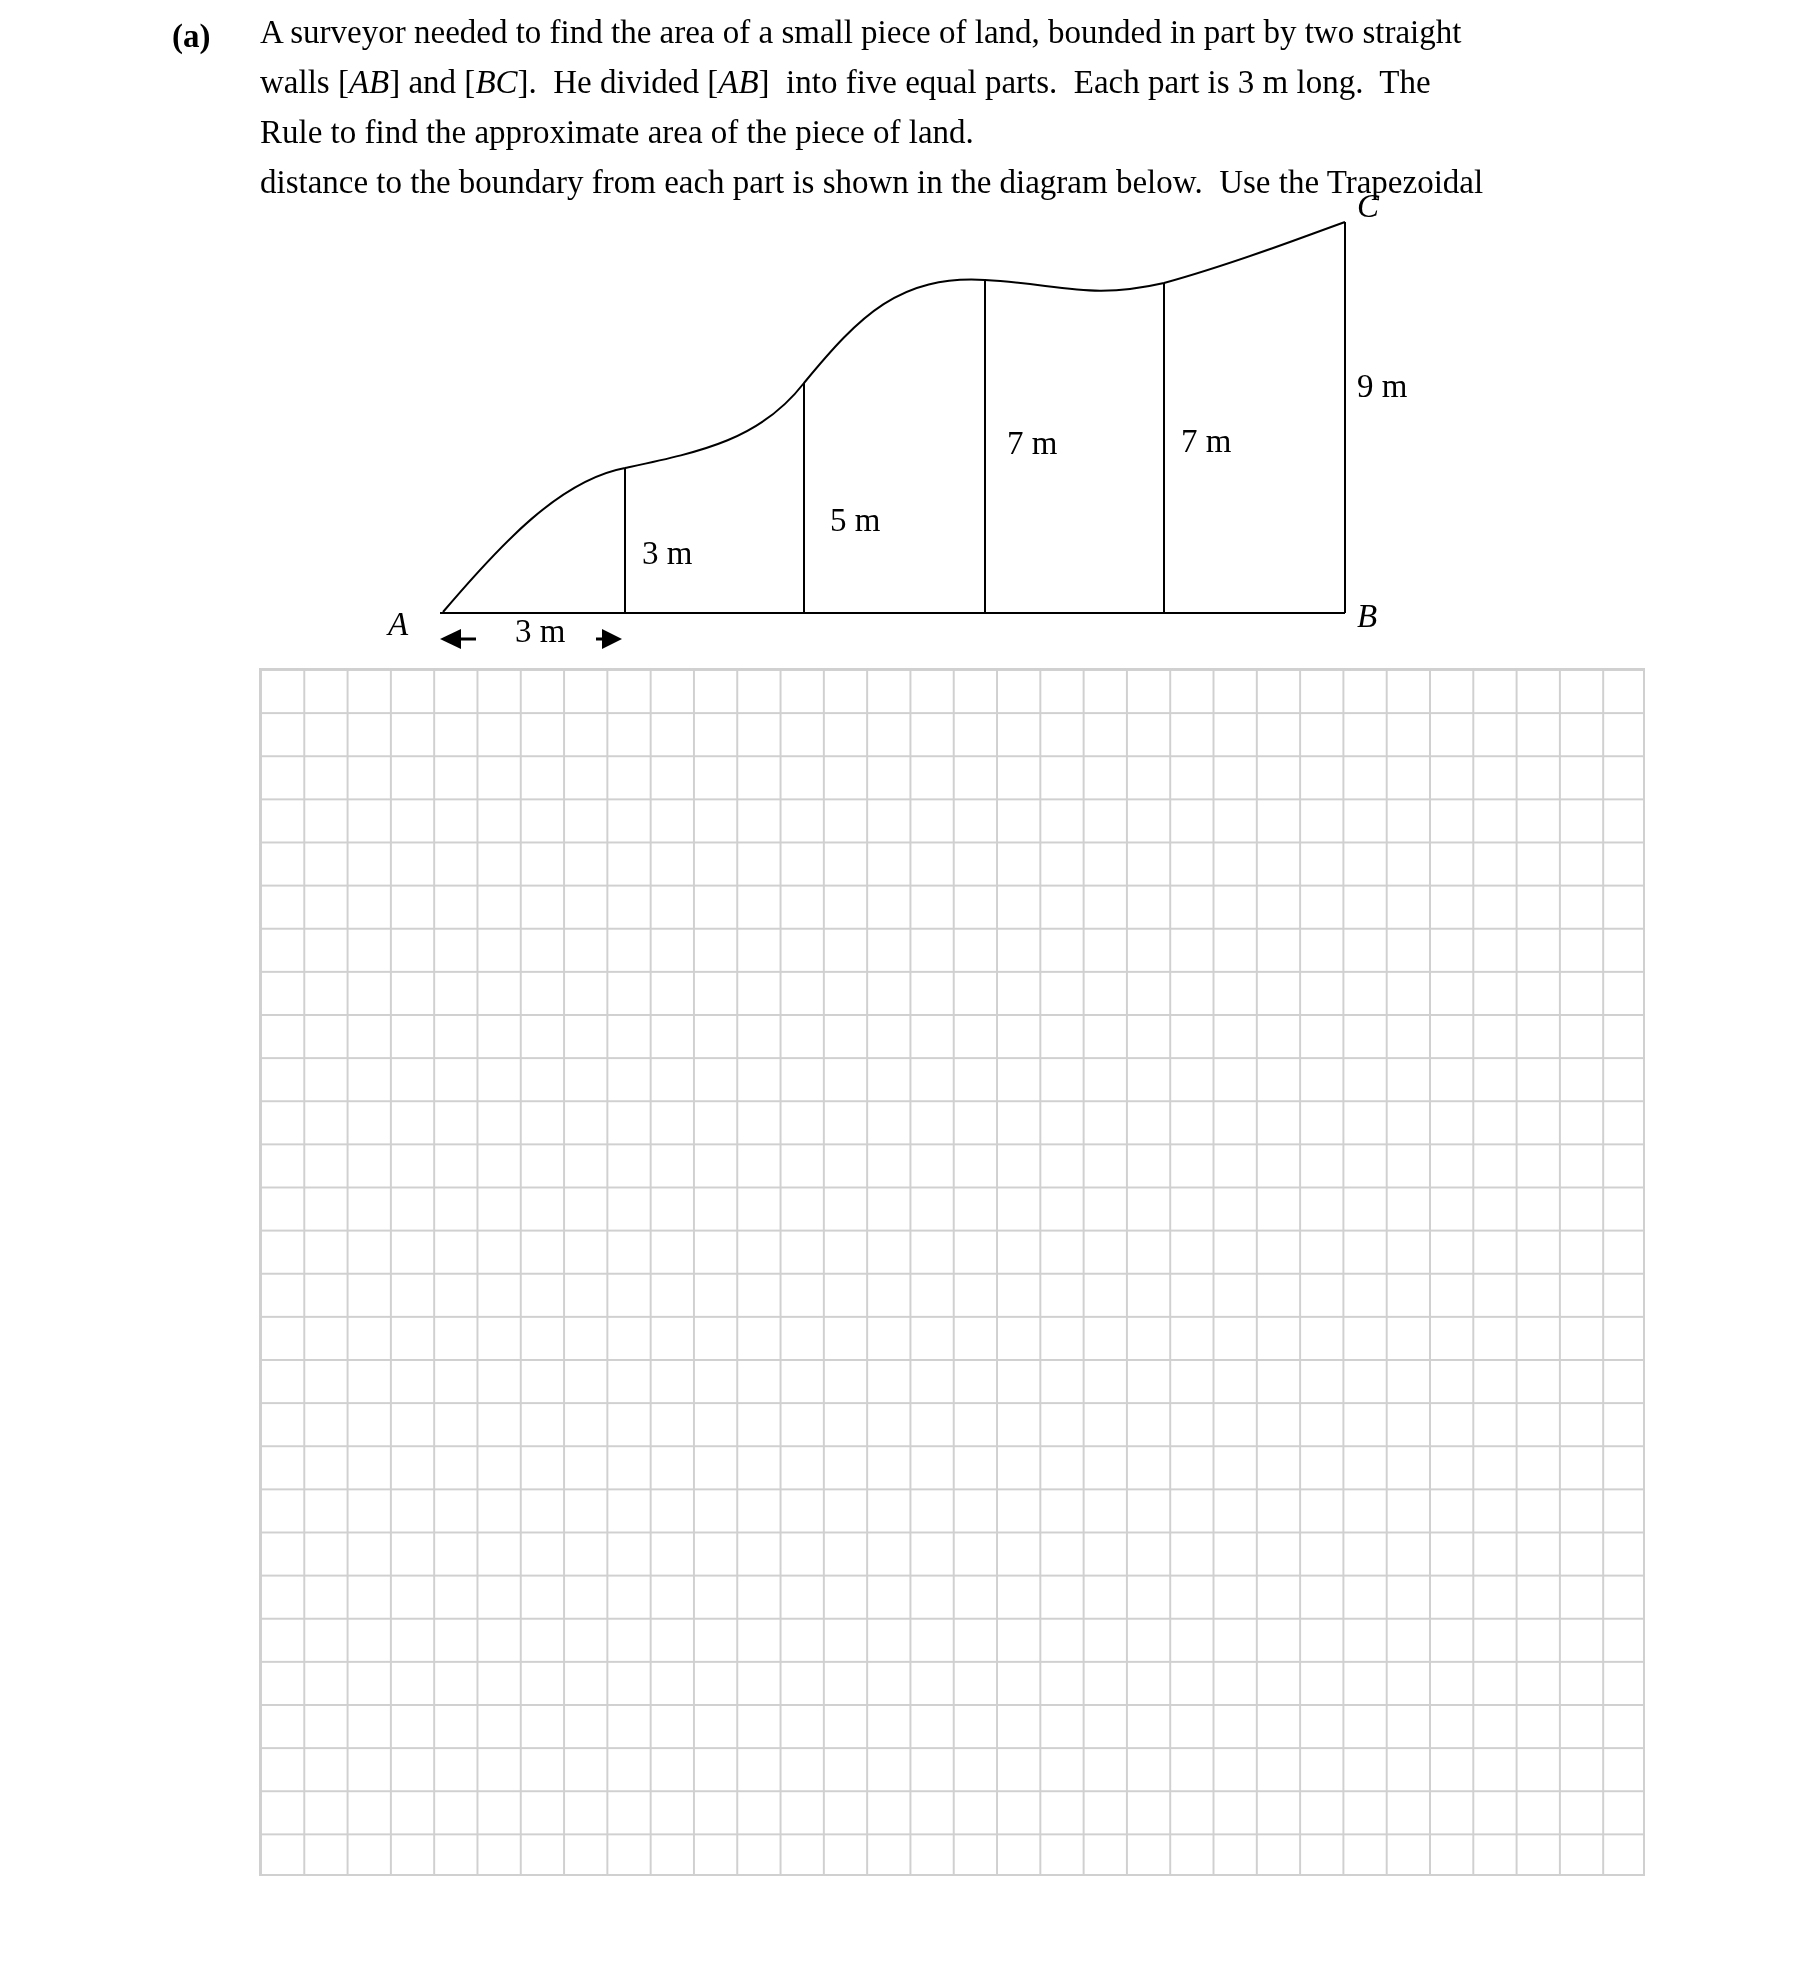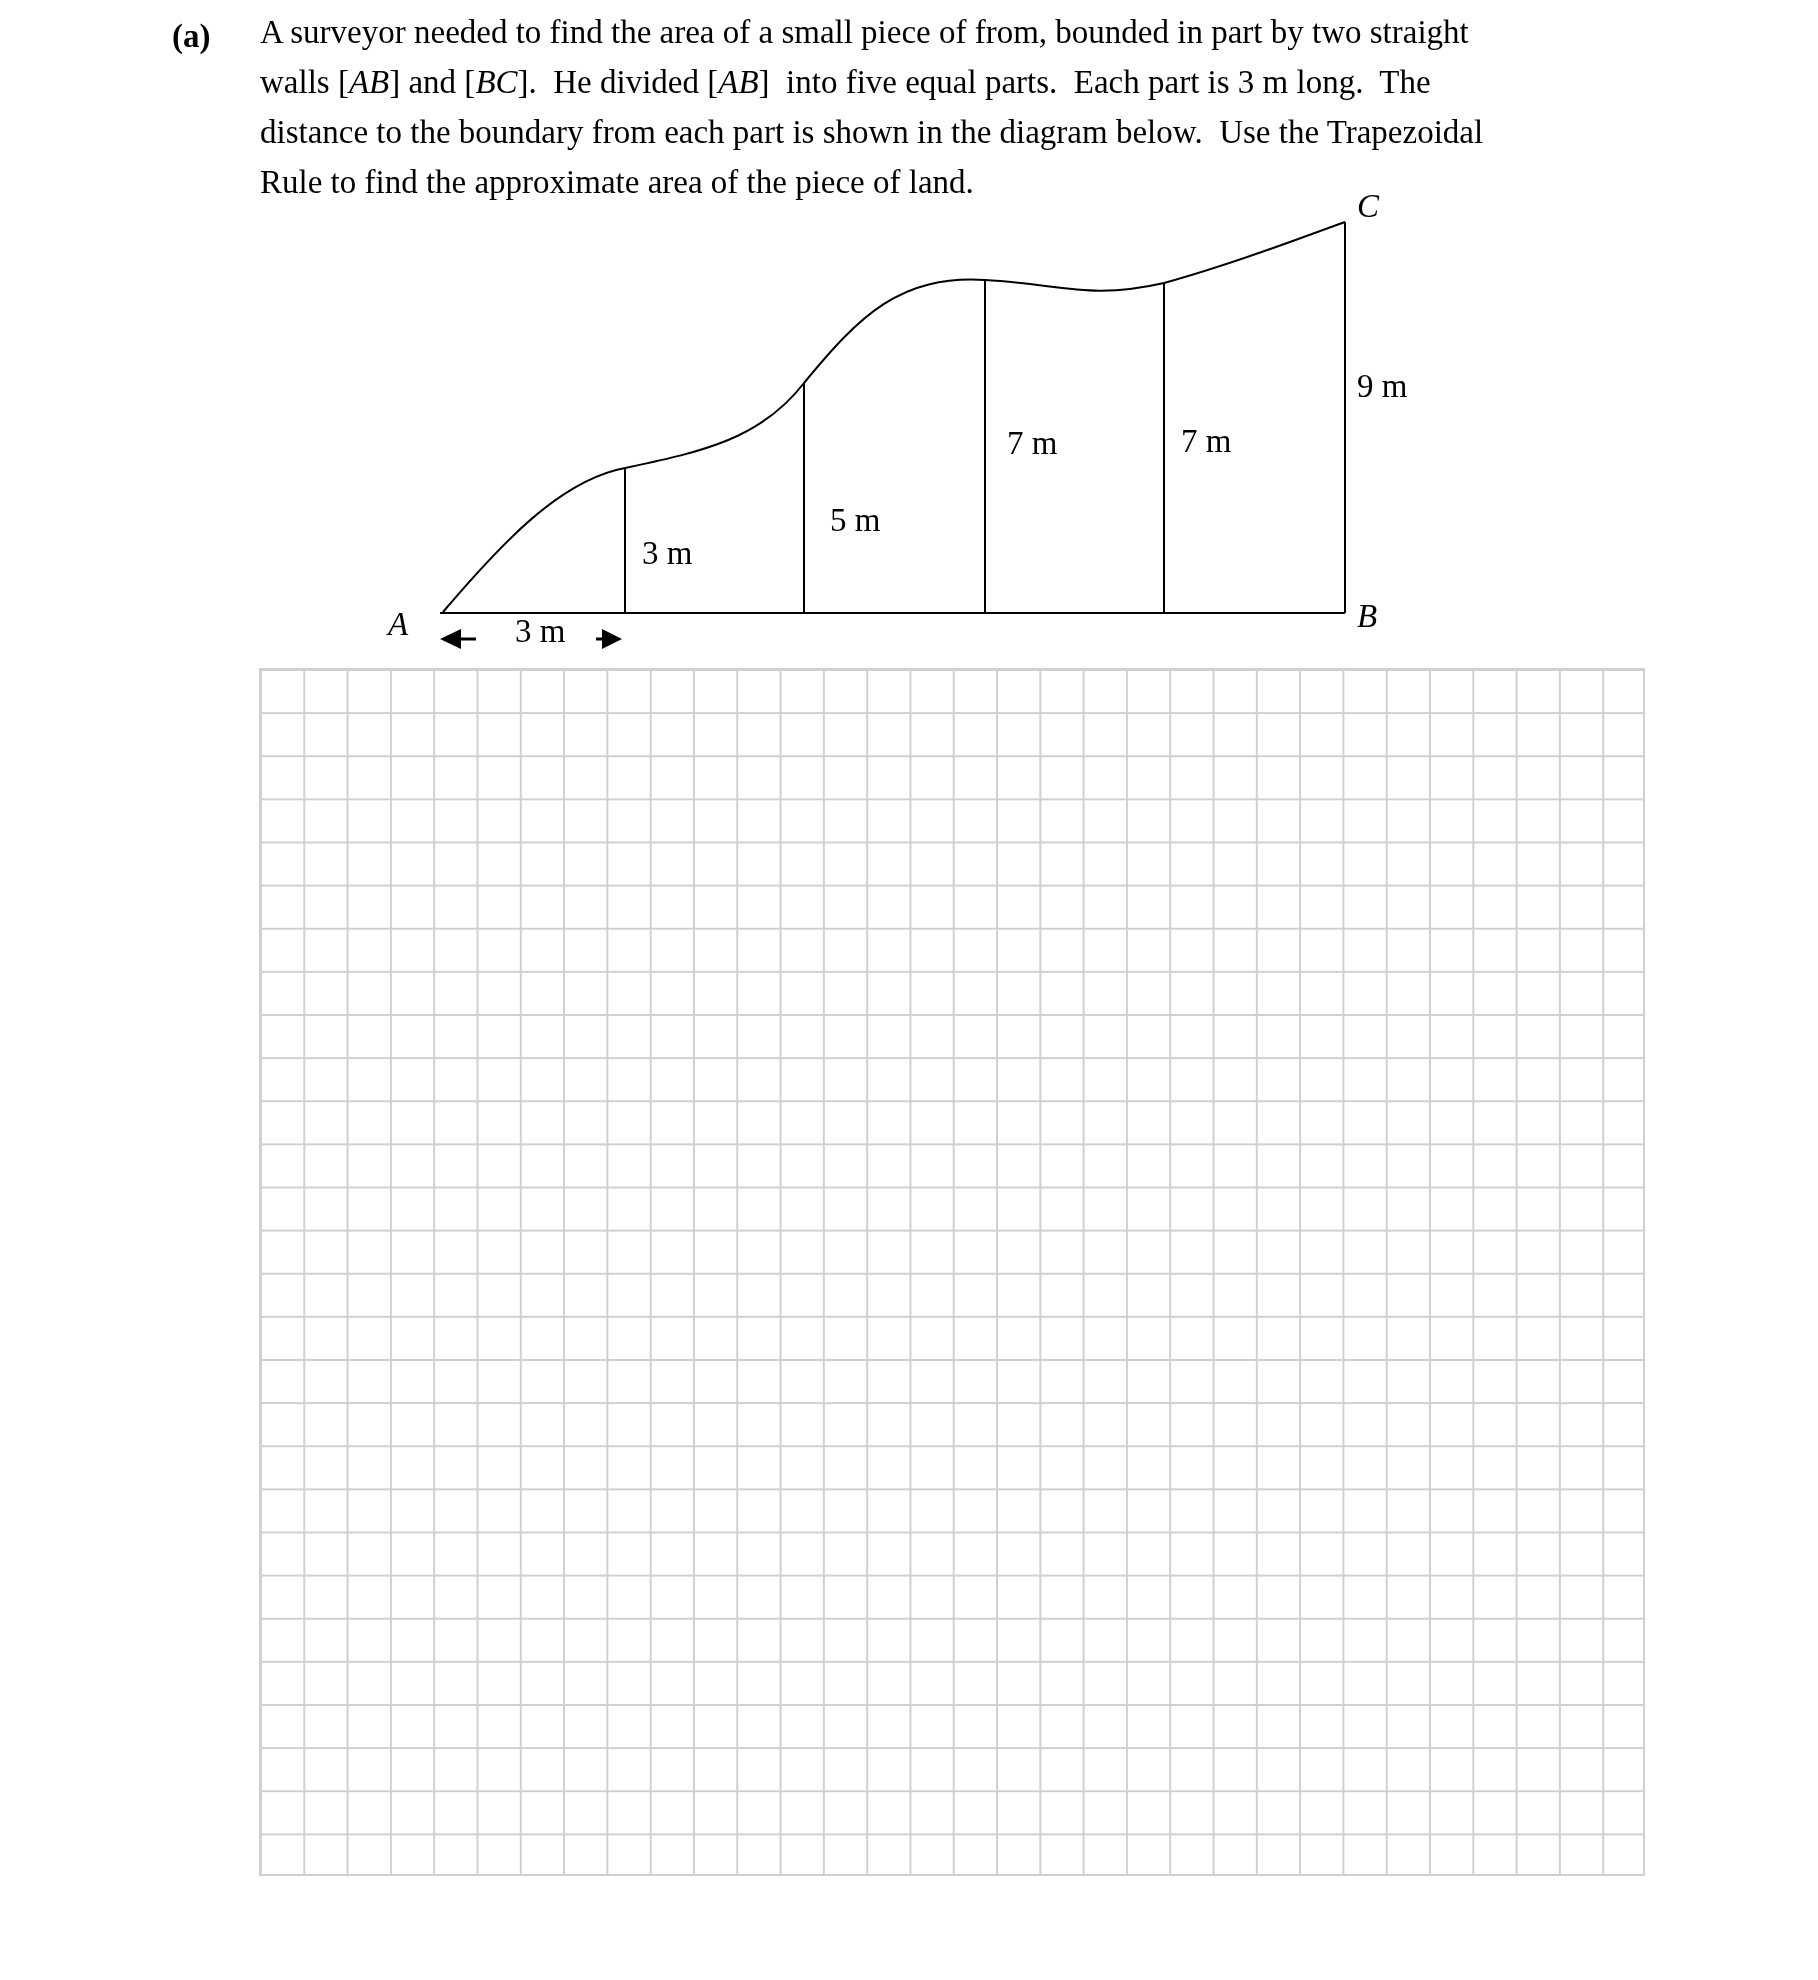--- a/index.html
+++ b/index.html
@@ -17,24 +17,24 @@
             background-image:
               linear-gradient(to right, #d0d0d0 2px, transparent 2px),
               linear-gradient(to bottom, #d0d0d0 2px, transparent 2px);
             background-size: 43.3px 43.14px; background-position: -1px -1px; }
   </style>
 </head>
 <body>
 
 <div class="qlabel">(a)</div>
 <div class="qtext">
-  <span class="line">A surveyor needed to find the area of a small piece of from, bounded in part by two straight</span>
+  <span class="line">A surveyor needed to find the area of a small piece of land, bounded in part by two straight</span>
   <span class="line">walls [<i>AB</i>] and [<i>BC</i>].&nbsp; He divided [<i>AB</i>]&nbsp; into five equal parts.&nbsp; Each part is 3 m long.&nbsp; The</span>
+  <span class="line">Rule to find the approximate area of the piece of land.</span>
   <span class="line">distance to the boundary from each part is shown in the diagram below.&nbsp; Use the Trapezoidal</span>
-  <span class="line">Rule to find the approximate area of the piece of land.</span>
 </div>
 
 <div class="diagram">
   <svg width="1818" height="660" viewBox="0 0 1818 660">
 
     <line x1="440" y1="613" x2="1345" y2="613" stroke="#000" stroke-width="2"></line>
 
     <line x1="1345" y1="613" x2="1345" y2="222" stroke="#000" stroke-width="2"></line>
 
     <line x1="625" y1="613" x2="625" y2="468" stroke="#000" stroke-width="2"></line>

